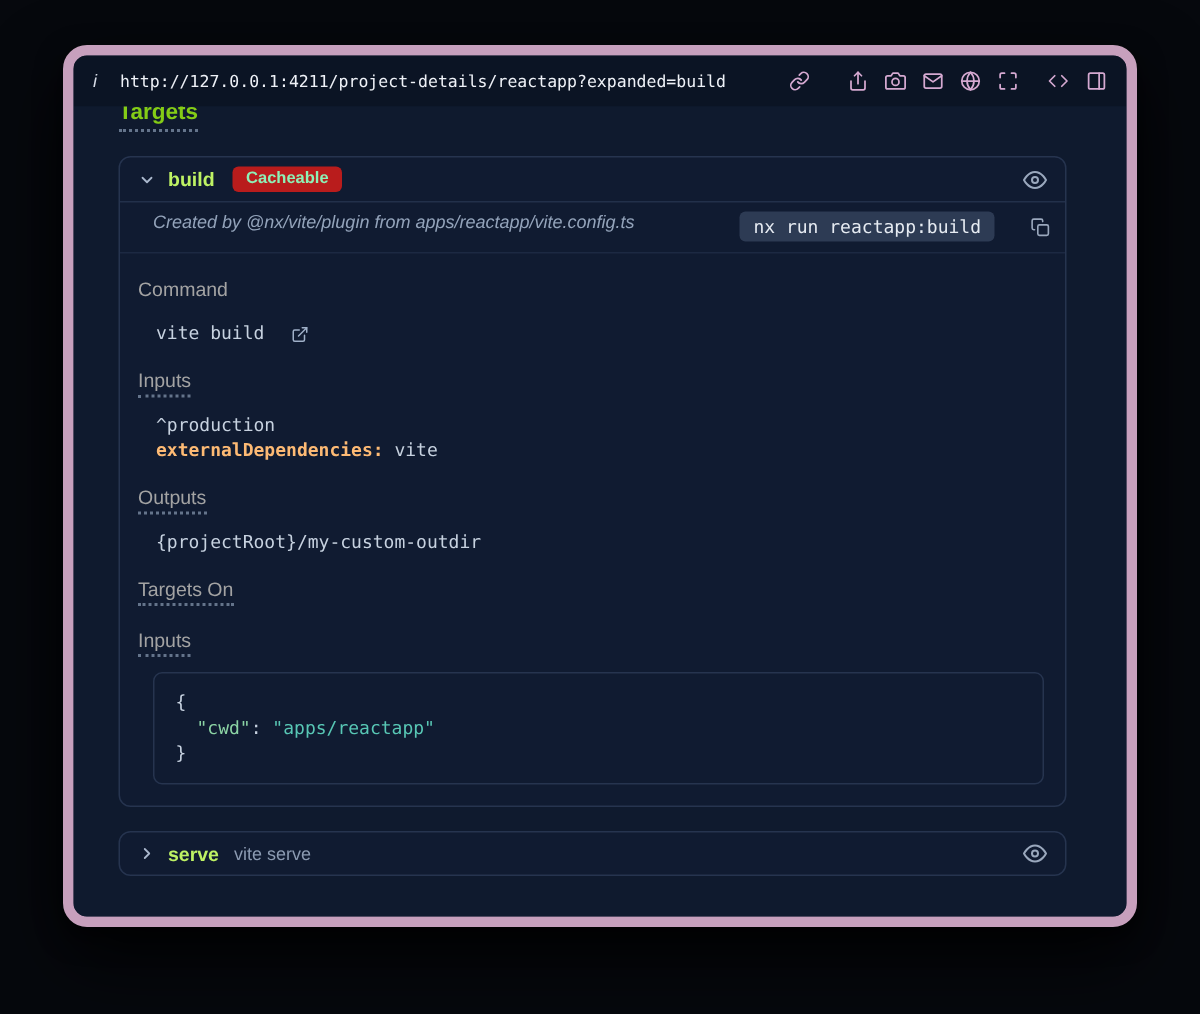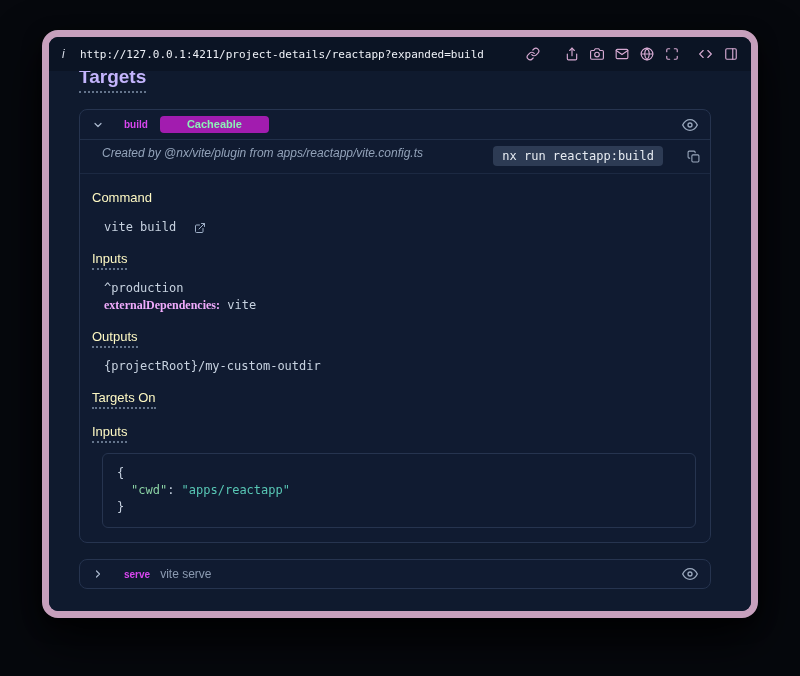--- a/index.html
+++ b/index.html
@@ -24,59 +24,59 @@
   .tb-icons { margin-left:auto; display:flex; align-items:center; gap:11px; color:#d5a9d1; }
   .tbi { display:flex; cursor:pointer; }
   .tbi.link { margin-right:14px; }
   .tbi.gap { margin-left:8px; }
   .tbi svg { display:block; }
 
   .content {
     flex:1; background:#0f1a2e; padding:0 40px 0 30px; overflow:hidden; position:relative;
   }
   .targets {
-    margin:-5px 0 0 0; display:table; font-size:19px; font-weight:700; color:#c4b5fd;
+    margin:-5px 0 0 0; display:table; font-size:15px; font-weight:700; color:#84cc16;
     border-bottom:2px dotted #64748b; padding-bottom:3px;
   }
   .card { margin-top:16px; border:1px solid #26344f; border-radius:8px; background:#101b31; }
   .card-head {
     display:flex; align-items:center; gap:8px; padding:6px 12px;
     border-bottom:1px solid #22304a; cursor:pointer;
   }
   .card-head.noline { border-bottom:none; }
   .chev { color:#aab8cd; display:flex; cursor:pointer; }
-  .tname { color:#d946ef; font-weight:700; font-size:10px;margin-left:12px; }
-  .badge { background:#a21caf; color:#8df0b6; font-size:11px; font-weight:600; padding:2px 27px 3px; border-radius:4px; margin-left:4px; }
+  .tname { color:#bef264; font-weight:700; font-size:13px; }
+  .badge { background:#b91c1c; color:#8df0b6; font-size:11px; font-weight:600; padding:2px 9px 3px; border-radius:4px; margin-left:4px; }
   .spacer { flex:1; }
   button.icon-btn { background:none; border:none; padding:0; margin:0; cursor:pointer; }
   .eye { color:#9aa8bd; display:flex; }
   .card-sub {
     display:flex; align-items:flex-start; padding:6px 10px 7px 22px; border-bottom:1px solid #1c2942;
   }
   .created { color:#93a3ba; font-style:italic; font-size:12px; }
   .sub-right { margin-left:auto; display:flex; align-items:center; gap:24px; }
   .chip {
     background:#2d3b54; color:#e6ebf2; font-family:"DejaVu Sans Mono", monospace;
     font-size:12px; padding:3px 9px; border-radius:4px; cursor:pointer;
   }
   .copy { color:#9aa8bd; display:flex; }
 
   .card-body { padding:16px 12px 14px; }
   .sec { margin-bottom:15px; }
   .sec:last-child { margin-bottom:0; }
   .sec-h {
-    display:table; color:#fef9c3; font-size:13px; font-weight:500;
+    display:table; color:#a3a3a3; font-size:13px; font-weight:500;
     margin:0 0 10px 0; padding-bottom:2px; border-bottom:2px dotted #64748b;
   }
   .sec-h.plain { border-bottom:none; padding-bottom:4px; }
   .mono {
     font-family:"DejaVu Sans Mono", monospace; font-size:12px; color:#c7d2e0;
     margin-left:12px; line-height:17px; white-space:pre-wrap;
   }
-  .mono b { font-weight:700; color:#f0abfc;font-family:Liberation Serif, serif; }
+  .mono b { font-weight:700; color:#fdba74; }
   .cmdrow { display:flex; align-items:center; gap:18px; }
   .extlink { color:#9fb0c8; display:flex; cursor:pointer; }
   .codeblock { margin-left:10px; margin-right:2px; border:1px solid #26344f; border-radius:6px; padding:11px 14px; }
   .codeblock .mono { margin-left:0; }
   .indent { padding-left:14px; }
   .key { color:#8bd3a4; }
   .val { color:#58c7b5; }
   .ssub { color:#8b9ab1; font-size:12px; font-weight:400; margin-left:2px; }
 </style>
 </head>

